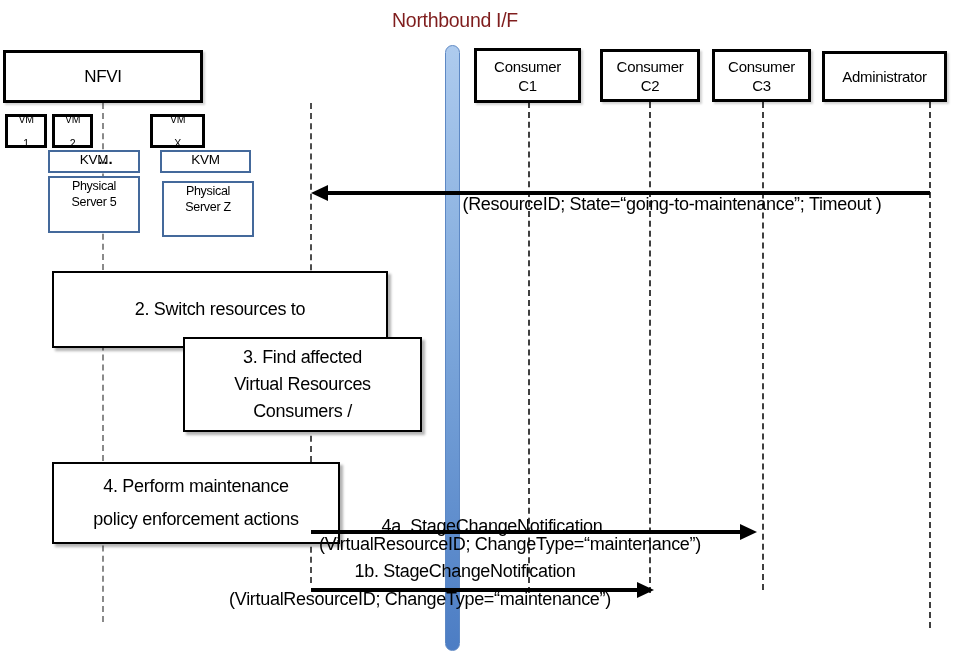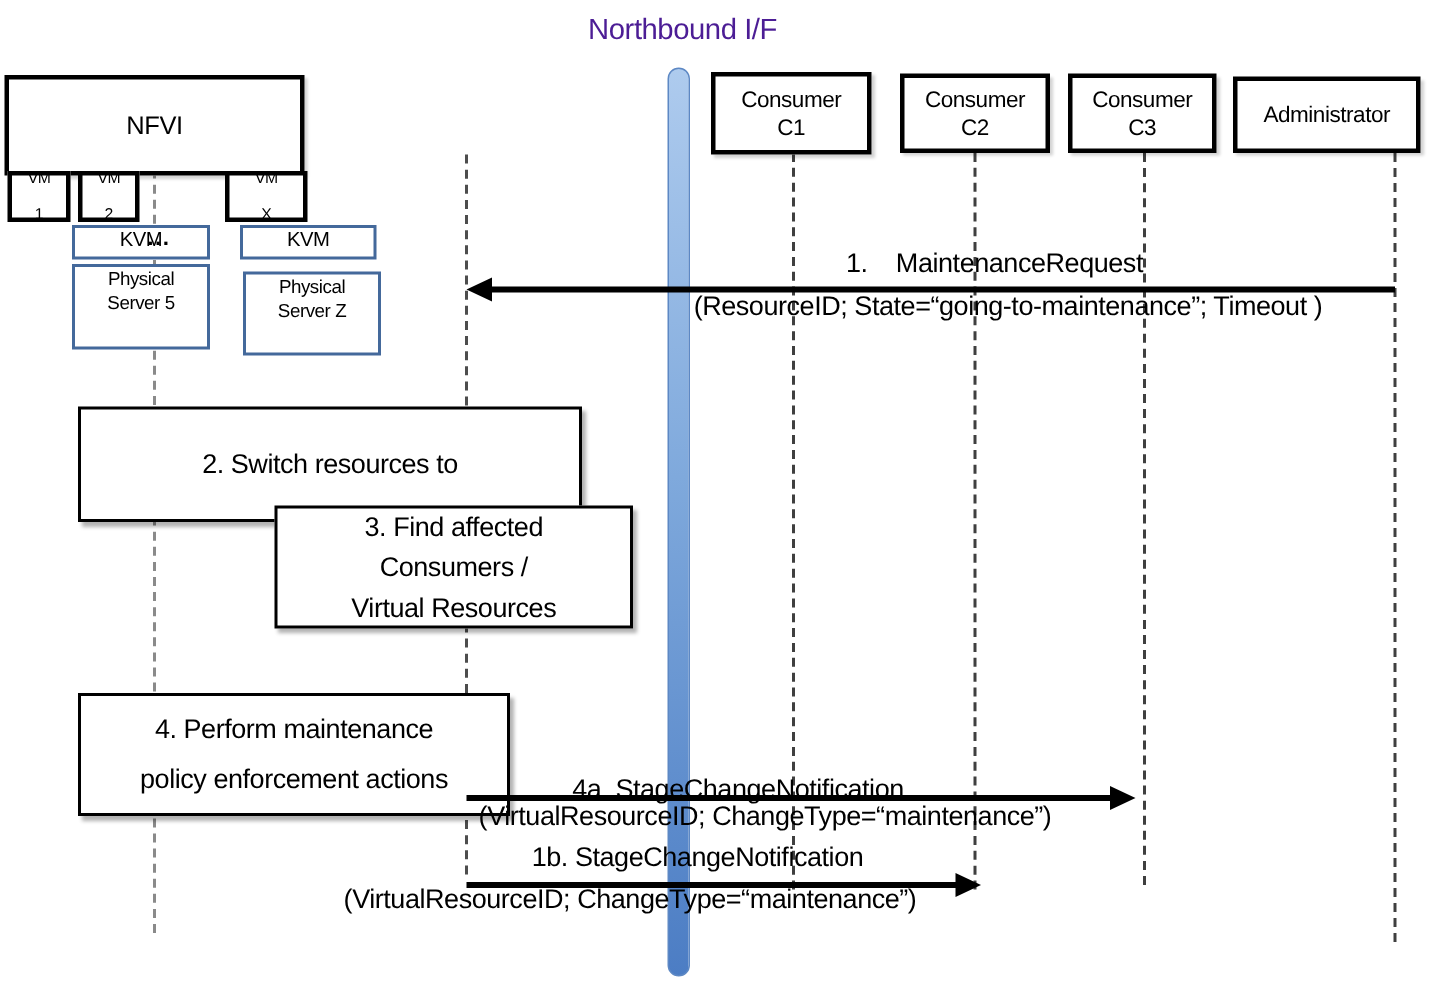--- a/index.html
+++ b/index.html
@@ -3,21 +3,21 @@
 <meta charset="utf-8">
 <style>
   html,body{margin:0;padding:0;background:#fff;}
   .stage{
     position:relative;width:965px;height:658px;background:#ffffff;overflow:hidden;
     font-family:"Liberation Sans", sans-serif;color:#000;letter-spacing:-0.3px;
   }
   .lbl{white-space:pre;}
   .title{
     position:absolute;left:455px;top:9px;transform:translateX(-50%);
-    font-size:19.5px;color:#4c1d95;
+    font-size:19.5px;color:#7f1d1d;
   }
   
   .lifeline{position:absolute;width:0;border-left:2px dashed #3f3f3f;z-index:1;}
   .lifeline.gray{border-left-color:#8a8a8a;}
   .lifeline.mid{border-left-color:#4d4d4d;}
   
   .nbar{
     position:absolute;left:445px;top:45px;width:15px;height:606px;border-radius:8px;
     background:linear-gradient(180deg,var(--bar-top) 0%,var(--bar-mid) 45%,var(--bar-bottom) 100%);
     border:1px solid #5d88c4;box-sizing:border-box;z-index:2;
@@ -69,21 +69,21 @@
 
   <div class="lifeline gray" style="left:102px;top:103px;height:519px;"></div>
   <div class="lifeline mid" style="left:310px;top:103px;height:480px;"></div>
   <div class="lifeline" style="left:528px;top:102px;height:491px;"></div>
   <div class="lifeline" style="left:649px;top:102px;height:491px;"></div>
   <div class="lifeline" style="left:762px;top:102px;height:488px;"></div>
   <div class="lifeline" style="left:929px;top:102px;height:526px;"></div>
 
   <div class="nbar"></div>
 
-  <div class="actor" style="left:3px;top:50px;width:200px;height:67px;">
+  <div class="actor" style="left:3px;top:50px;width:200px;height:53px;">
     <div class="a-lg">NFVI</div>
   </div>
   <div class="actor" style="left:474px;top:48px;width:107px;height:55px;">
     <div class="a-sm">Consumer</div>
     <div class="a-sm">C1</div>
   </div>
   <div class="actor" style="left:600px;top:49px;width:100px;height:53px;">
     <div class="a-sm">Consumer</div>
     <div class="a-sm">C2</div>
   </div>
@@ -120,31 +120,30 @@
     <div>Physical</div>
     <div class="lbl">Server 5</div>
   </div>
   <div class="bluebox pserv" style="left:118px;top:181px;width:92px;height:56px;">
     <div>Physical</div>
     <div class="lbl">Server Z</div>
   </div>
 
   <div class="head left" style="left:311px;top:184.5px;"></div>
   <div class="arrow-line" style="left:324px;top:191px;width:606px;"></div>
-  <div class="msg lbl" style="left:663px;top:165px;">1.    MaintenanceRequest</div>
   <div class="msg lbl" style="left:672px;top:194px;">(ResourceID; State=“going-to-maintenance”; Timeout )</div>
 
   <div class="stepbox lh33" style="left:52px;top:243px;width:336px;height:77px;">
     <div>2. Switch resources to</div>
   </div>
 
-  <div class="stepbox lh27" style="left:183px;top:337px;width:239px;height:82px;">
+  <div class="stepbox lh27" style="left:183px;top:337px;width:239px;height:95px;">
     <div>3. Find affected</div>
+    <div>Virtual Resources</div>
     <div>Consumers /</div>
-    <div>Virtual Resources</div>
   </div>
 
   <div class="stepbox lh33" style="left:52px;top:434px;width:288px;height:82px;">
     <div>4. Perform maintenance</div>
     <div>policy enforcement actions</div>
   </div>
 
   <div class="msg lbl" style="left:492px;top:516px;">4a. StageChangeNotification</div>
   <div class="arrow-line" style="left:311px;top:530px;width:434px;"></div>
   <div class="head right" style="left:740px;top:523.75px;"></div>

